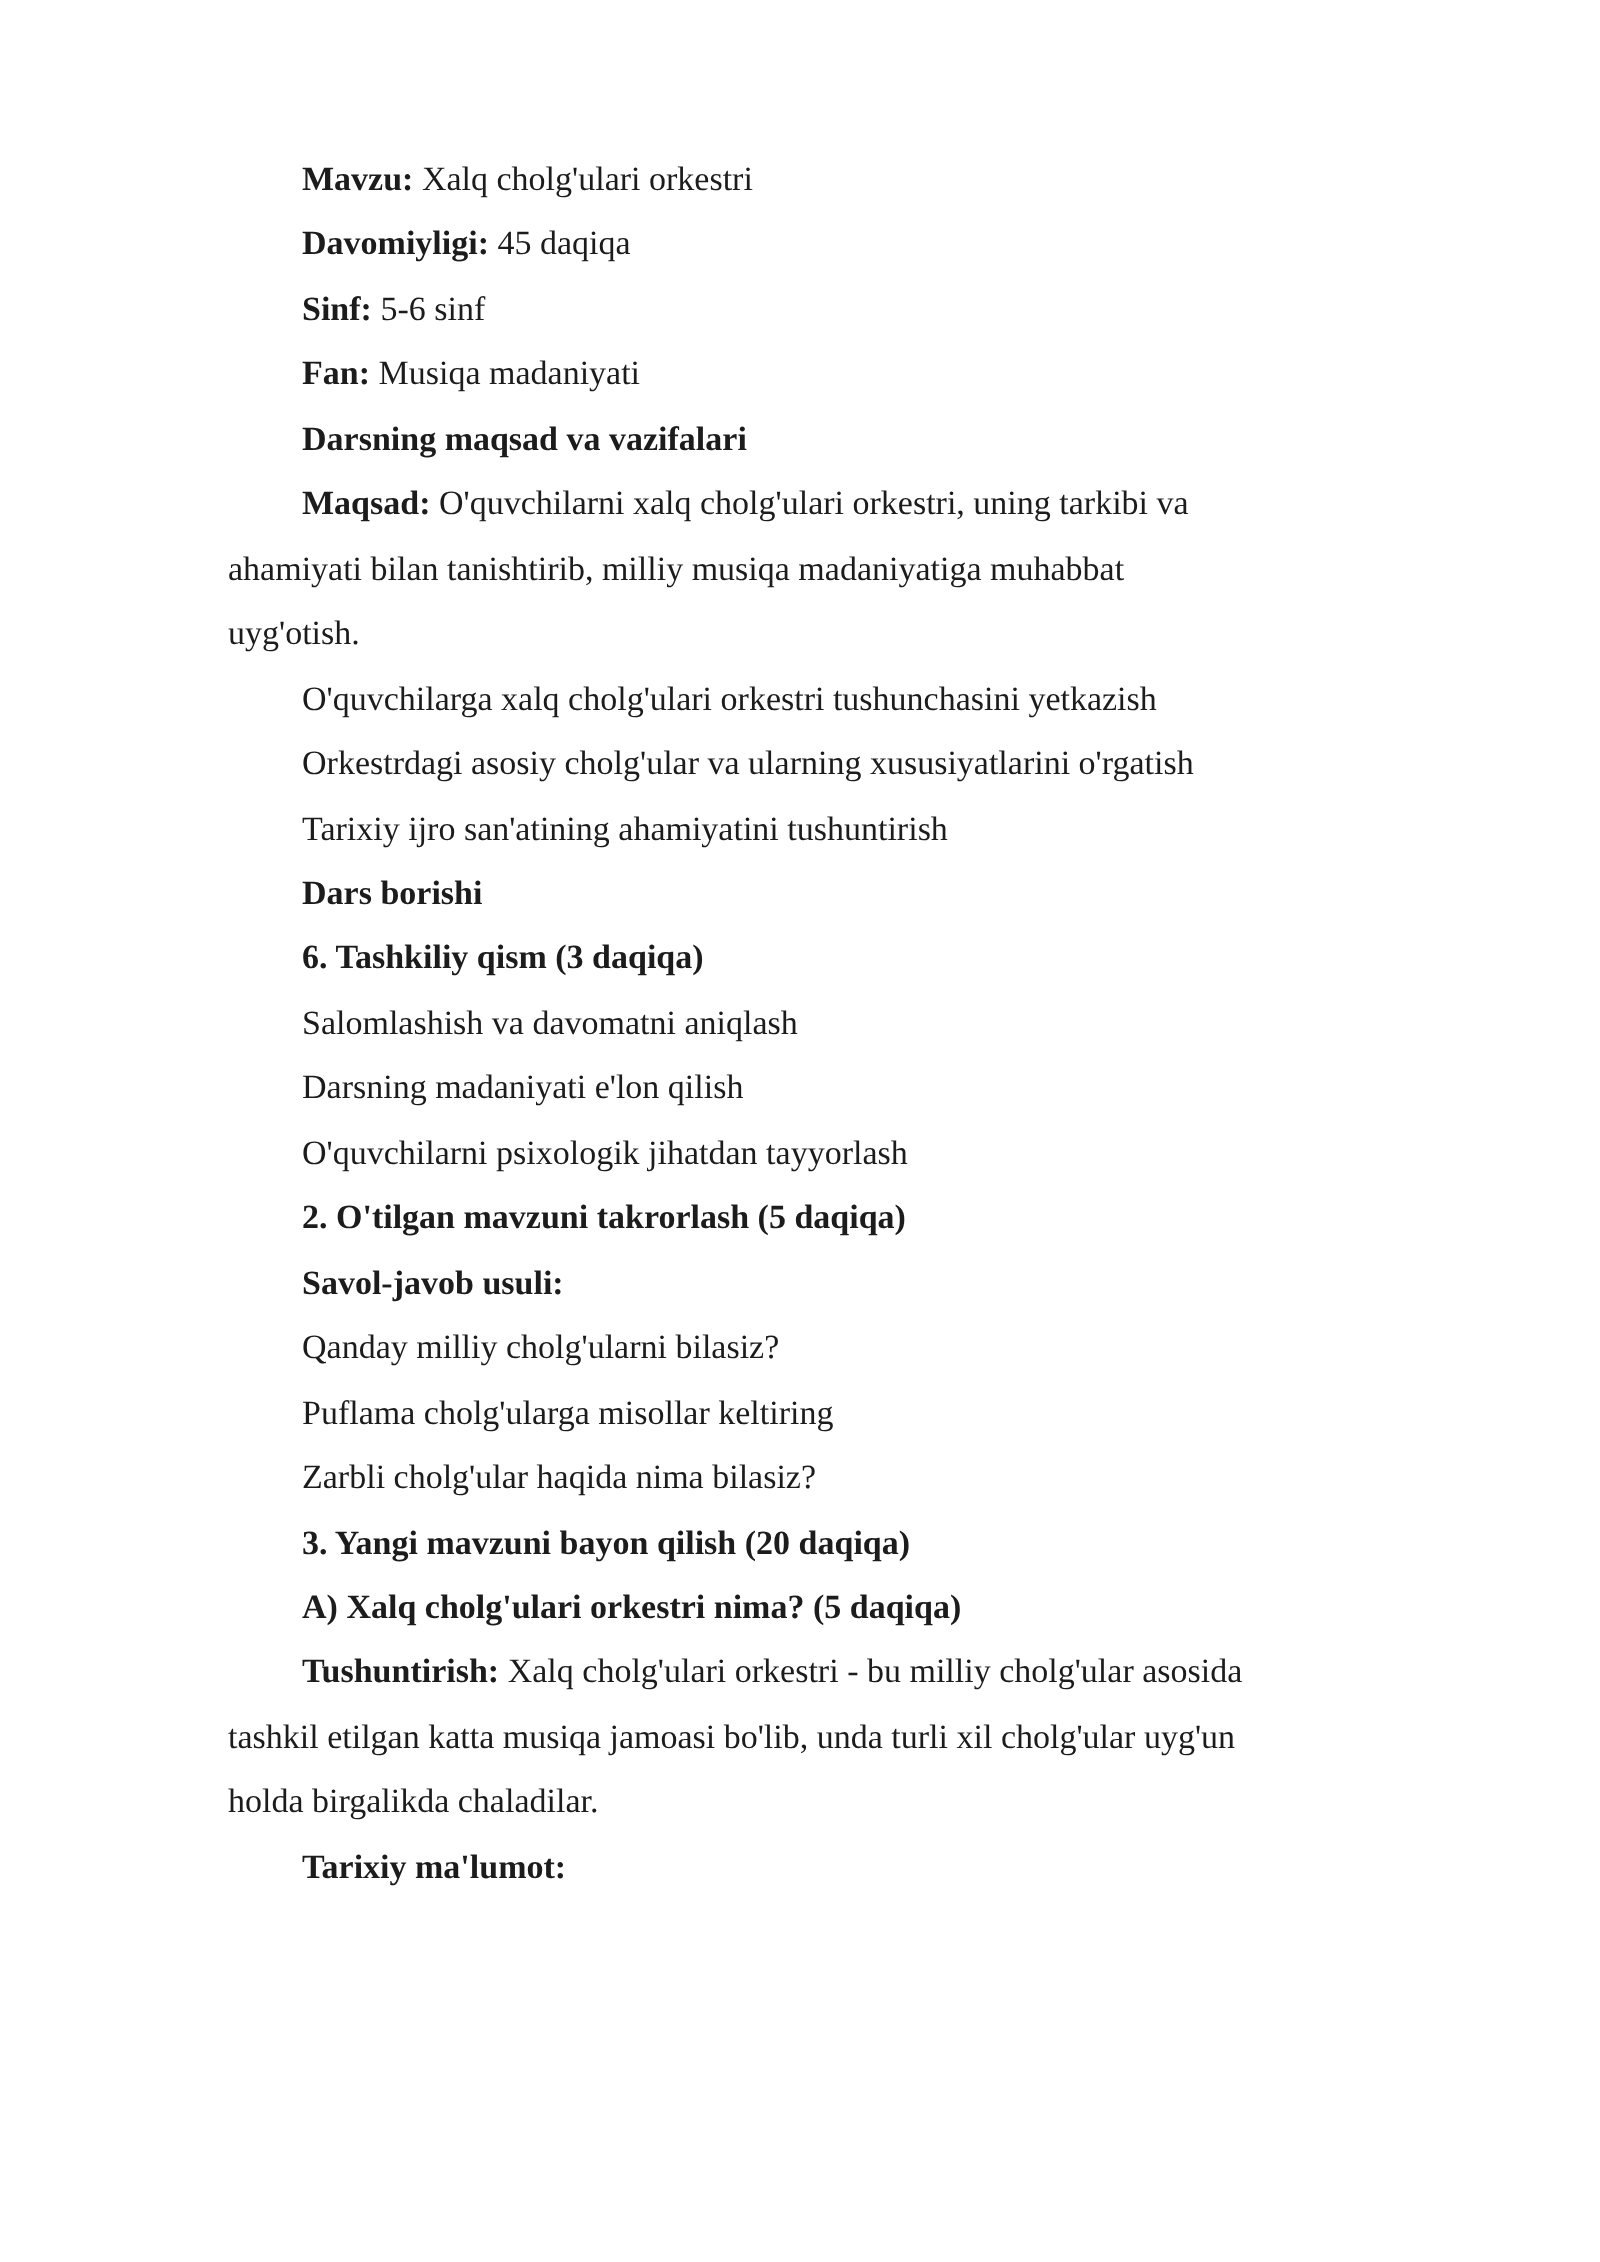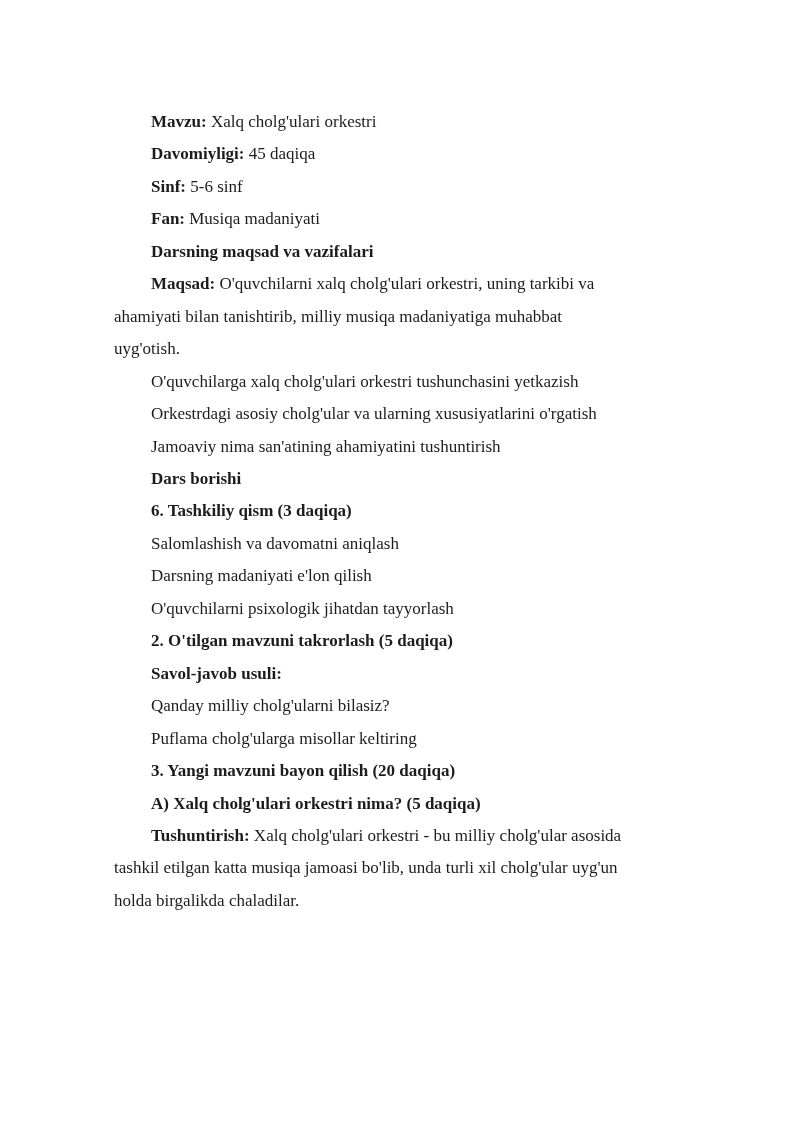--- a/index.html
+++ b/index.html
@@ -6,21 +6,21 @@
     margin: 0;
     padding: 0;
     background: #ffffff;
   }
   .page {
     position: relative;
     width: 692px;
     height: 1131px;
     box-sizing: border-box;
     background: #ffffff;
-    padding: 106px 60px 0 114px;
+    padding: 74px 60px 0 114px;
     overflow: hidden;
   }
   .para {
     margin: 0;
     padding: 0;
     text-indent: 37px;
     font-family: "Liberation Serif", "DejaVu Serif", serif;
     font-size: 17px;
     line-height: 32.45px;
     color: #1c1c1c;
@@ -33,26 +33,28 @@
 
 <div class="page">
   <p class="para"><b>Mavzu:</b><span> Xalq cholg'ulari orkestri</span></p>
   <p class="para"><b>Davomiyligi:</b><span> 45 daqiqa</span></p>
   <p class="para"><b>Sinf:</b><span> 5-6 sinf</span></p>
   <p class="para"><b>Fan:</b><span> Musiqa madaniyati</span></p>
   <p class="para"><b>Darsning maqsad va vazifalari</b><span></span></p>
   <p class="para"><b>Maqsad:</b><span> O'quvchilarni xalq cholg'ulari orkestri, uning tarkibi va ahamiyati bilan tanishtirib, milliy musiqa madaniyatiga muhabbat uyg'otish.</span></p>
   <p class="para"><b></b><span>O'quvchilarga xalq cholg'ulari orkestri tushunchasini yetkazish</span></p>
   <p class="para"><b></b><span>Orkestrdagi asosiy cholg'ular va ularning xususiyatlarini o'rgatish</span></p>
-  <p class="para"><b></b><span>Jamoaviy nima san'atining ahamiyatini tushuntirish</span></p>
+  <p class="para"><b></b><span>Tarixiy ijro san'atining ahamiyatini tushuntirish</span></p>
   <p class="para"><b>Dars borishi</b><span></span></p>
   <p class="para"><b>6. Tashkiliy qism (3 daqiqa)</b><span></span></p>
   <p class="para"><b></b><span>Salomlashish va davomatni aniqlash</span></p>
   <p class="para"><b></b><span>Darsning madaniyati e'lon qilish</span></p>
   <p class="para"><b></b><span>O'quvchilarni psixologik jihatdan tayyorlash</span></p>
   <p class="para"><b>2. O'tilgan mavzuni takrorlash (5 daqiqa)</b><span></span></p>
   <p class="para"><b>Savol-javob usuli:</b><span></span></p>
   <p class="para"><b></b><span>Qanday milliy cholg'ularni bilasiz?</span></p>
   <p class="para"><b></b><span>Puflama cholg'ularga misollar keltiring</span></p>
+  <p class="para"><b></b><span>Zarbli cholg'ular haqida nima bilasiz?</span></p>
   <p class="para"><b>3. Yangi mavzuni bayon qilish (20 daqiqa)</b><span></span></p>
   <p class="para"><b>A) Xalq cholg'ulari orkestri nima? (5 daqiqa)</b><span></span></p>
   <p class="para"><b>Tushuntirish:</b><span> Xalq cholg'ulari orkestri - bu milliy cholg'ular asosida tashkil etilgan katta musiqa jamoasi bo'lib, unda turli xil cholg'ular uyg'un holda birgalikda chaladilar.</span></p>
+  <p class="para"><b>Tarixiy ma'lumot:</b><span></span></p>
 </div>
 
 </body></html>

